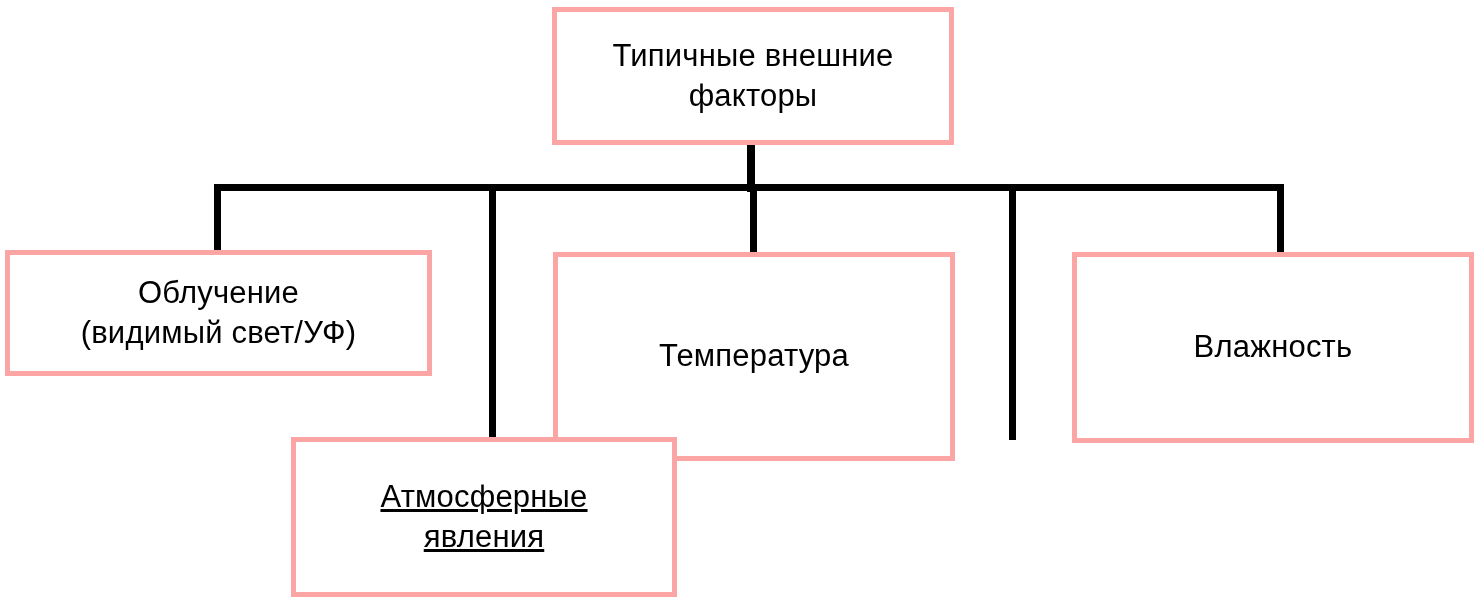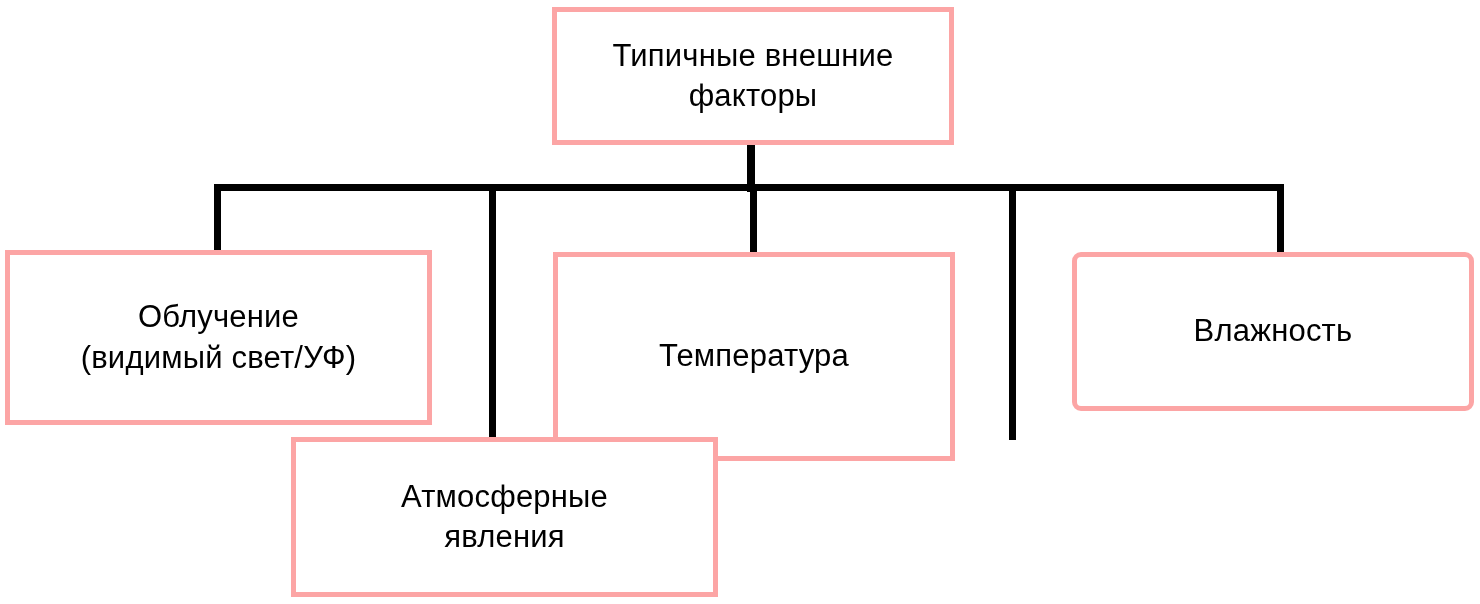--- a/index.html
+++ b/index.html
@@ -35,25 +35,25 @@
     white-space: pre-line;
     padding: 0 8px;
   }
   .connector {
     position: absolute;
     background: #000000;
   }
   
   #node-root      { left: 552px; top: 7px;   width: 402px; height: 138px; }
   
-  #node-radiation { left: 5px;    top: 250px; width: 427px; height: 175px; }
+  #node-radiation { left: 5px;    top: 250px; width: 427px; height: 126px; }
   #node-temp      { left: 553px;  top: 252px; width: 402px; height: 209px; }
-  #node-humidity  { left: 1072px; top: 252px; width: 402px; height: 159px; border-radius: 9px; }
+  #node-humidity  { left: 1072px; top: 252px; width: 402px; height: 191px; }
   
-  #node-atmos     { left: 291px;  top: 437px; width: 427px; height: 160px; }
+  #node-atmos     { left: 291px;  top: 437px; width: 386px; height: 160px; text-decoration: underline; }
   #node-combined  { left: 815px;  top: 437px; width: 401px; height: 160px; }
 
   
   
   #conn-root-stem      { left: 747px;  top: 145px; width: 8px;    height: 47px; }
   
   #conn-bus            { left: 214px;  top: 184px; width: 1070px; height: 7px; }
   
   #conn-drop-radiation { left: 214px;  top: 184px; width: 7px;    height: 68px; }
   

